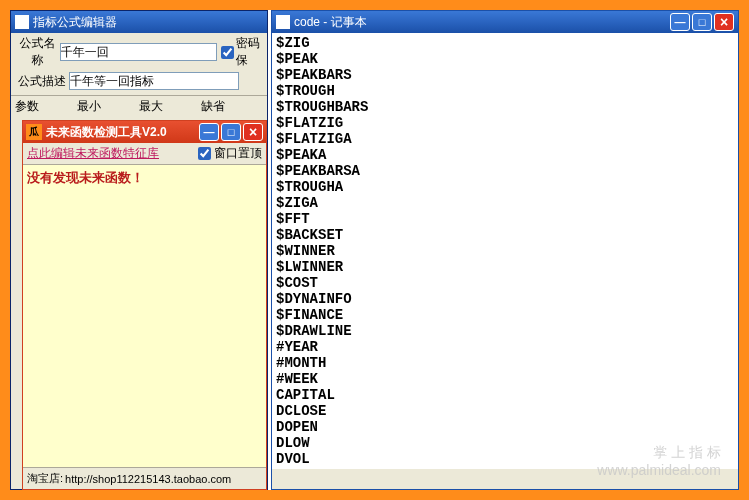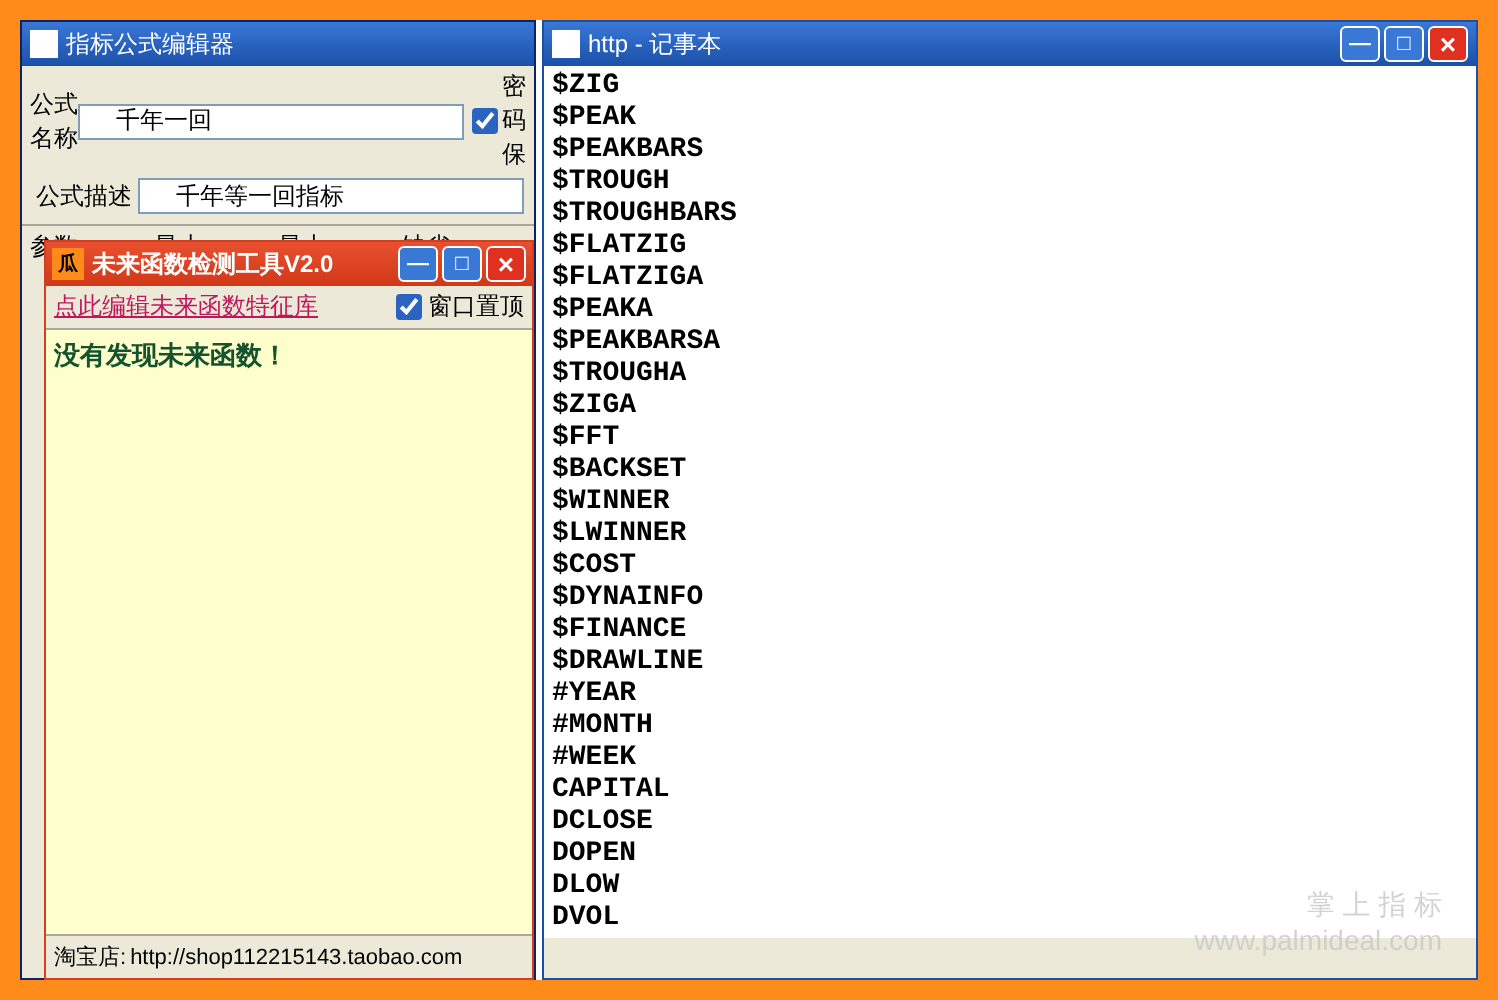--- a/index.html
+++ b/index.html
@@ -38,21 +38,21 @@
 }
 .titlebar-blue .title { flex: 1; }
 .form-rows { background: #ece9d8; padding: 2px 4px; }
 .form-row { display: flex; align-items: center; margin-bottom: 3px; }
 .form-row .lbl {
   width: 54px; color: #000000; font-size: 12px; text-align: center;
 }
 .form-row input.txt {
   flex: 0 0 130px; height: 18px;
   border: 1px solid #7f9db9; background: #fff;
-  font-size: 12px; padding: 0 18px;
+  font-size: 12px; padding: 0 0;
   font-family: inherit;
 }
 .form-row .chk { margin-left: 4px; display: flex; align-items: center; }
 .form-row .chk input { width: 13px; height: 13px; accent-color: #2a64c0; }
 .form-row .chk span { margin-left: 2px; }
 .tabs {
   display: flex; padding: 2px 4px 0 4px;
   background: #ece9d8;
 }
 .tab {
@@ -113,21 +113,21 @@
 .detect-toolbar .spacer { flex: 1; }
 .detect-toolbar .chk { display: flex; align-items: center; }
 .detect-toolbar .chk input { width: 13px; height: 13px; accent-color: #2a64c0; }
 .detect-toolbar .chk span { margin-left: 3px; }
 .detect-body {
   background: #ffffcc;
   height: 302px;
   padding: 4px;
 }
 .detect-body .msg {
-  color: #14532d; font-weight: bold; font-size: 13px;
+  color: #b91c1c; font-weight: bold; font-size: 13px;
 }
 .detect-footer {
   height: 22px; background: #ece9d8;
   border-top: 1px solid #aca899;
   display: flex; align-items: center;
   padding: 0 4px; font-size: 11px;
 }
 
 
 .win-notepad {
@@ -222,21 +222,21 @@
     </div>
     <div class="detect-footer">
       <span>淘宝店:</span>
       <span style="margin-left:2px">http://shop112215143.taobao.com</span>
     </div>
   </div>
 
   <div class="win-notepad">
     <div class="titlebar-blue">
       <div class="title-icon"></div>
-      <div class="title">http - 记事本</div>
+      <div class="title">code - 记事本</div>
       <div class="winbtn min" style="background:#3a78d6">—</div>
       <div class="winbtn max" style="background:#3a78d6">□</div>
       <div class="winbtn close">×</div>
     </div>
     <div class="np-textarea" id="np-text"><div class="line">$ZIG</div><div class="line">$PEAK</div><div class="line">$PEAKBARS</div><div class="line">$TROUGH</div><div class="line">$TROUGHBARS</div><div class="line">$FLATZIG</div><div class="line">$FLATZIGA</div><div class="line">$PEAKA</div><div class="line">$PEAKBARSA</div><div class="line">$TROUGHA</div><div class="line">$ZIGA</div><div class="line">$FFT</div><div class="line">$BACKSET</div><div class="line">$WINNER</div><div class="line">$LWINNER</div><div class="line">$COST</div><div class="line">$DYNAINFO</div><div class="line">$FINANCE</div><div class="line">$DRAWLINE</div><div class="line">#YEAR</div><div class="line">#MONTH</div><div class="line">#WEEK</div><div class="line">CAPITAL</div><div class="line">DCLOSE</div><div class="line">DOPEN</div><div class="line">DLOW</div><div class="line">DVOL</div></div>
   </div>
 
   <div class="watermark">
     <div>掌 上 指 标</div>
     <div>www.palmideal.com</div>

